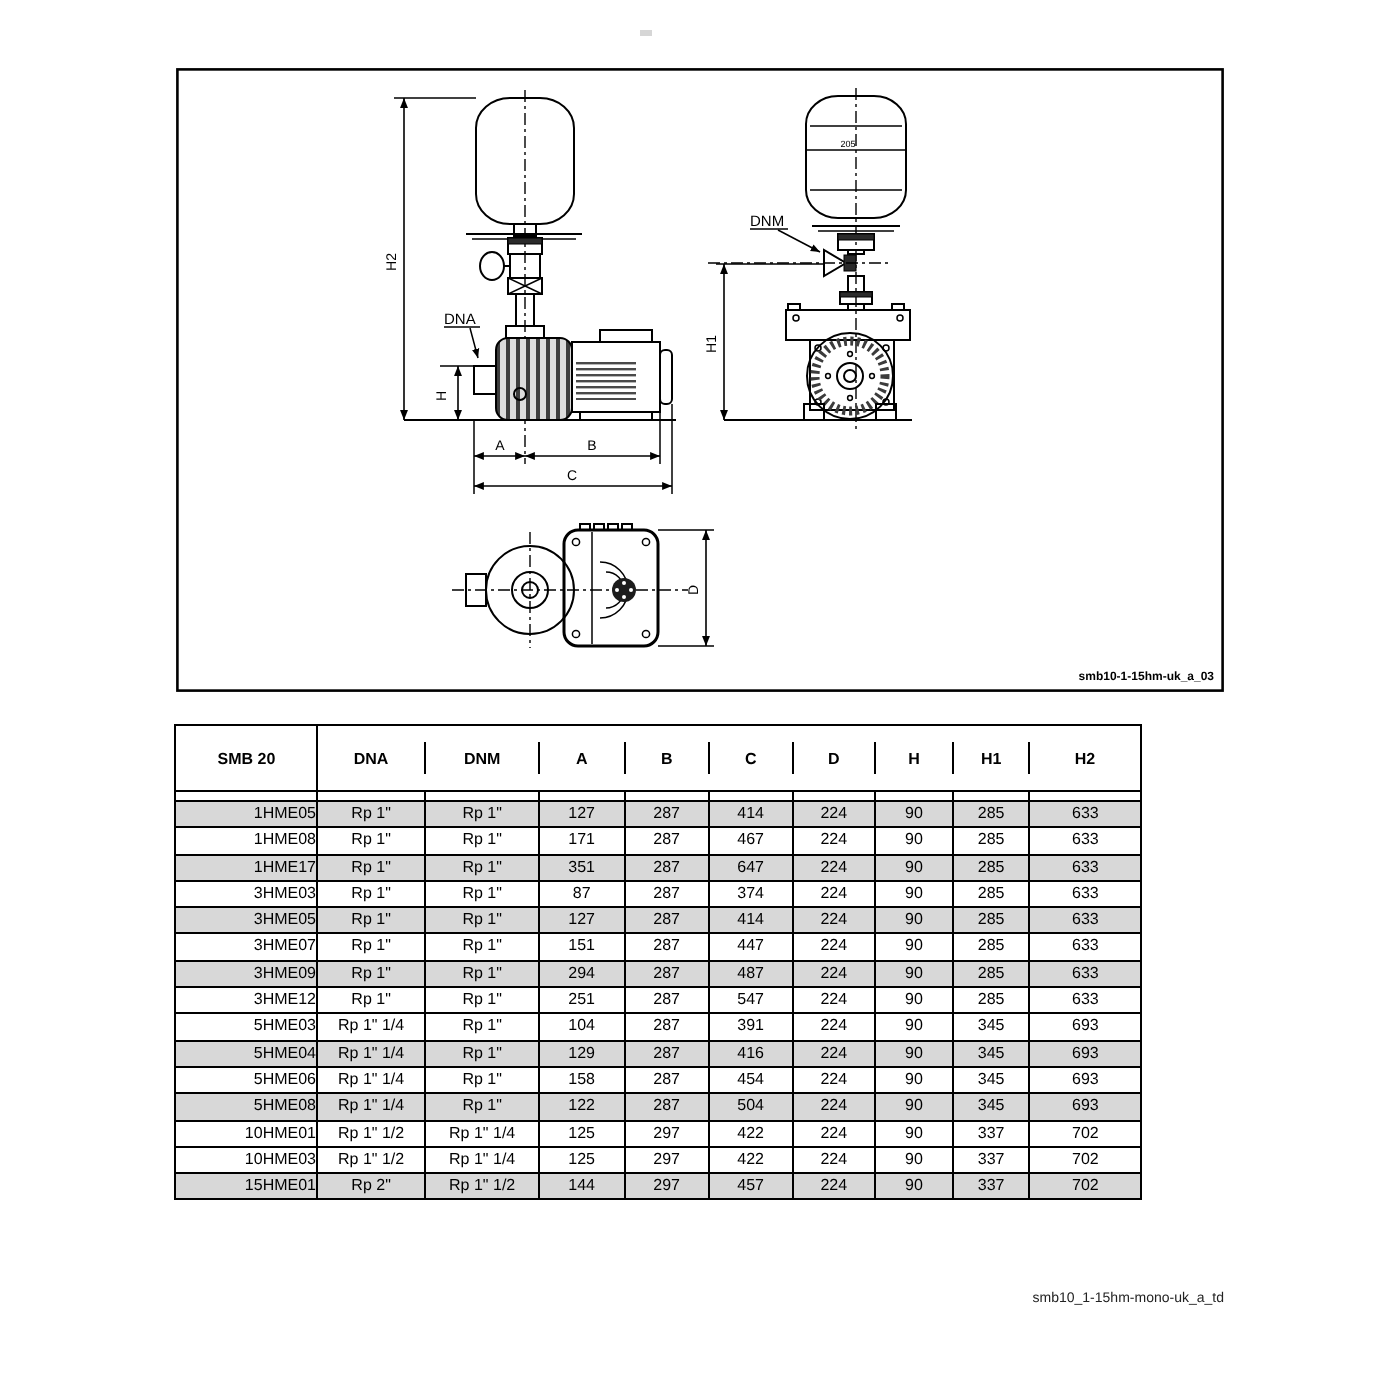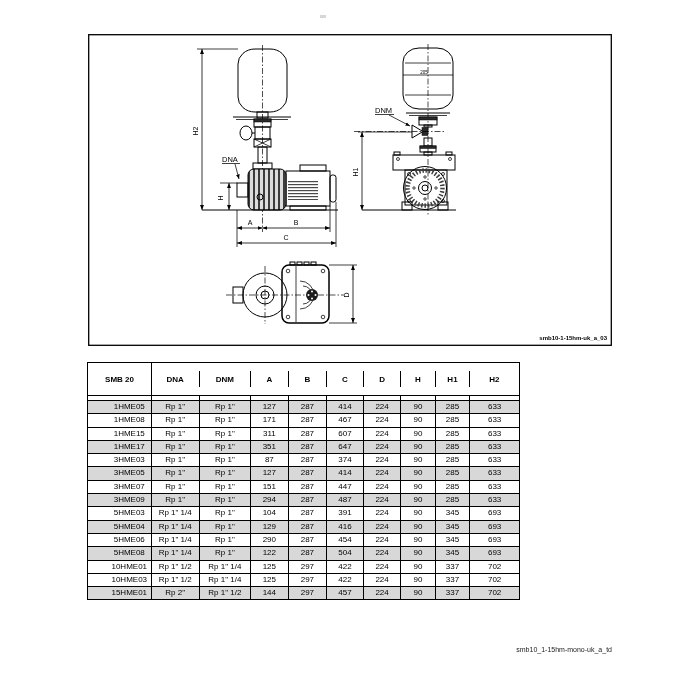--- a/index.html
+++ b/index.html
@@ -23,29 +23,29 @@
   .dim{stroke:#000;stroke-width:.8;marker-start:url(#ar);marker-end:url(#ar);}
   .dkt{fill:#2a2a2a;stroke:#000;stroke-width:.5;}
   text{font-family:"Liberation Sans",sans-serif;fill:#000;}
   .lbl{font-size:7px;}
   .plbl{font-size:7.5px;}
   .tanklbl{font-size:4.5px;}
   .dcode{font-size:6px;font-weight:700;}
 
   
   .tbl-wrap{left:87px;top:362px;width:527px;}
-  table{border-collapse:collapse;table-layout:fixed;width:433px;border:1.4px solid #000;}
+  table{border-collapse:collapse;table-layout:fixed;width:484px;border:1.4px solid #000;}
   th{position:relative;border:0;border-bottom:1px solid #000;height:32px;
      font-size:8px;font-weight:700;text-align:center;vertical-align:middle;padding:0;}
   th + th::before{content:'';position:absolute;left:-.5px;top:24%;height:52%;border-left:1px solid #000;}
   th:nth-child(2)::before{top:0;height:100%;}
   tr.gap td{border:1px solid #000;border-top:0;height:4px;padding:0;background:#fff;}
   tbody td{border:1px solid #000;font-size:8px;text-align:center;padding:0;
            height:12.3px;line-height:12.3px;white-space:nowrap;overflow:hidden;}
-  tbody td:first-child{text-align:center;padding-left:20px;}
+  tbody td:first-child{text-align:right;padding-left:20px;}
   tbody tr.stripe td{background:#d8d8d8;}
 
   .footer-code{top:646px;left:0;width:612px;text-align:right;font-size:7px;color:#222;}
 </style>
 </head>
 <body>
 
 <div class="abs top-mark"></div>
 
 <svg class="abs drawing-frame" viewBox="0 0 524 312">
@@ -273,32 +273,20 @@
           <td>Rp 1"</td>
           <td>Rp 1"</td>
           <td>171</td>
           <td>287</td>
           <td>467</td>
           <td>224</td>
           <td>90</td>
           <td>285</td>
           <td>633</td>
         </tr>
-        <tr>
-          <td>1HME15</td>
-          <td>Rp 1"</td>
-          <td>Rp 1"</td>
-          <td>311</td>
-          <td>287</td>
-          <td>607</td>
-          <td>224</td>
-          <td>90</td>
-          <td>285</td>
-          <td>633</td>
-        </tr>
         <tr class="stripe">
           <td>1HME17</td>
           <td>Rp 1"</td>
           <td>Rp 1"</td>
           <td>351</td>
           <td>287</td>
           <td>647</td>
           <td>224</td>
           <td>90</td>
           <td>285</td>
@@ -340,20 +328,32 @@
           <td>285</td>
           <td>633</td>
         </tr>
         <tr class="stripe">
           <td>3HME09</td>
           <td>Rp 1"</td>
           <td>Rp 1"</td>
           <td>294</td>
           <td>287</td>
           <td>487</td>
+          <td>224</td>
+          <td>90</td>
+          <td>285</td>
+          <td>633</td>
+        </tr>
+        <tr>
+          <td>3HME12</td>
+          <td>Rp 1"</td>
+          <td>Rp 1"</td>
+          <td>251</td>
+          <td>287</td>
+          <td>547</td>
           <td>224</td>
           <td>90</td>
           <td>285</td>
           <td>633</td>
         </tr>
         <tr>
           <td>5HME03</td>
           <td>Rp 1" 1/4</td>
           <td>Rp 1"</td>
           <td>104</td>
@@ -373,21 +373,21 @@
           <td>416</td>
           <td>224</td>
           <td>90</td>
           <td>345</td>
           <td>693</td>
         </tr>
         <tr>
           <td>5HME06</td>
           <td>Rp 1" 1/4</td>
           <td>Rp 1"</td>
-          <td>290</td>
+          <td>158</td>
           <td>287</td>
           <td>454</td>
           <td>224</td>
           <td>90</td>
           <td>345</td>
           <td>693</td>
         </tr>
         <tr class="stripe">
           <td>5HME08</td>
           <td>Rp 1" 1/4</td>

